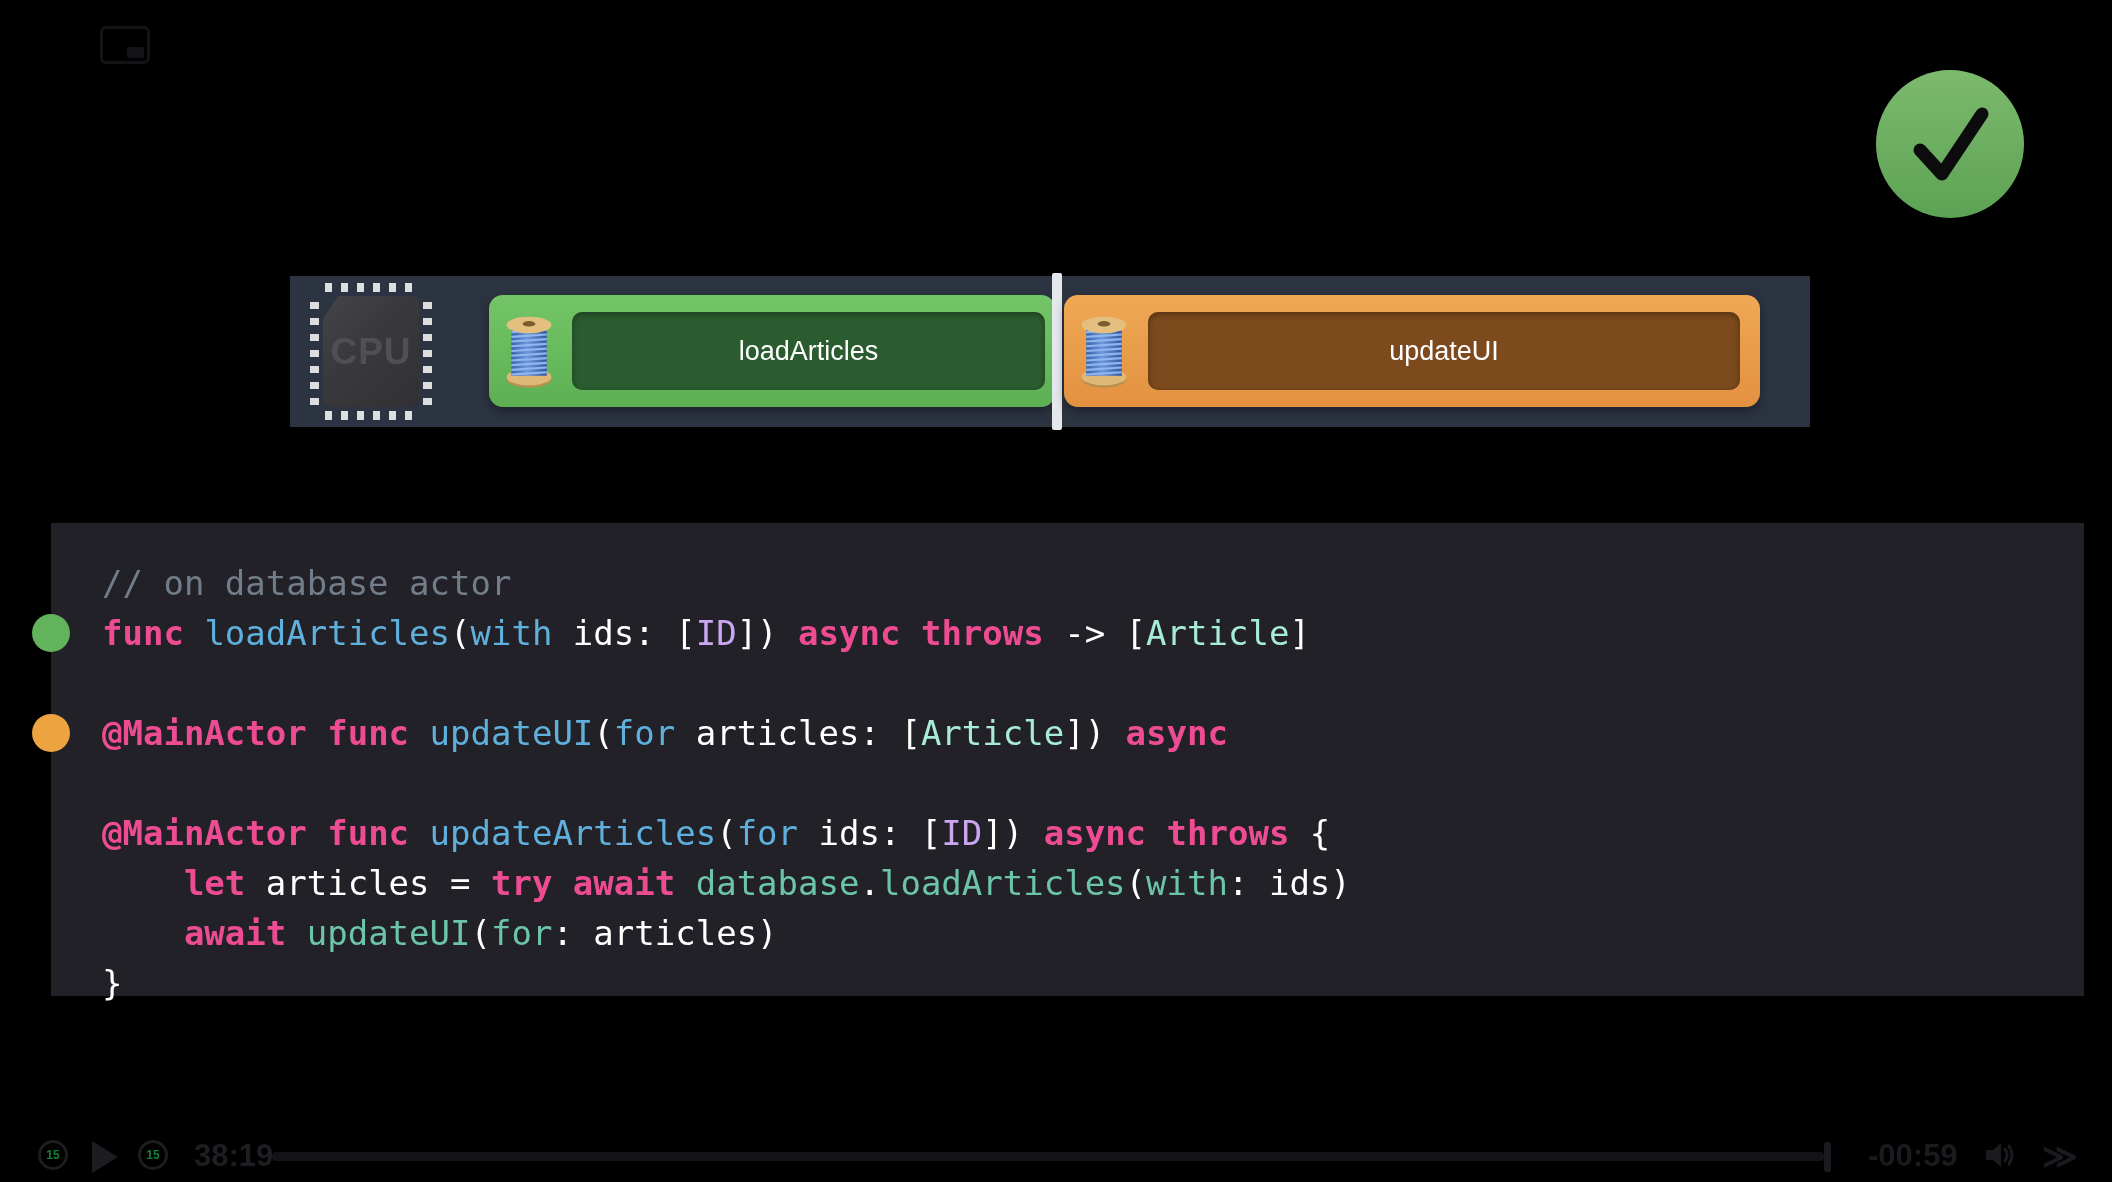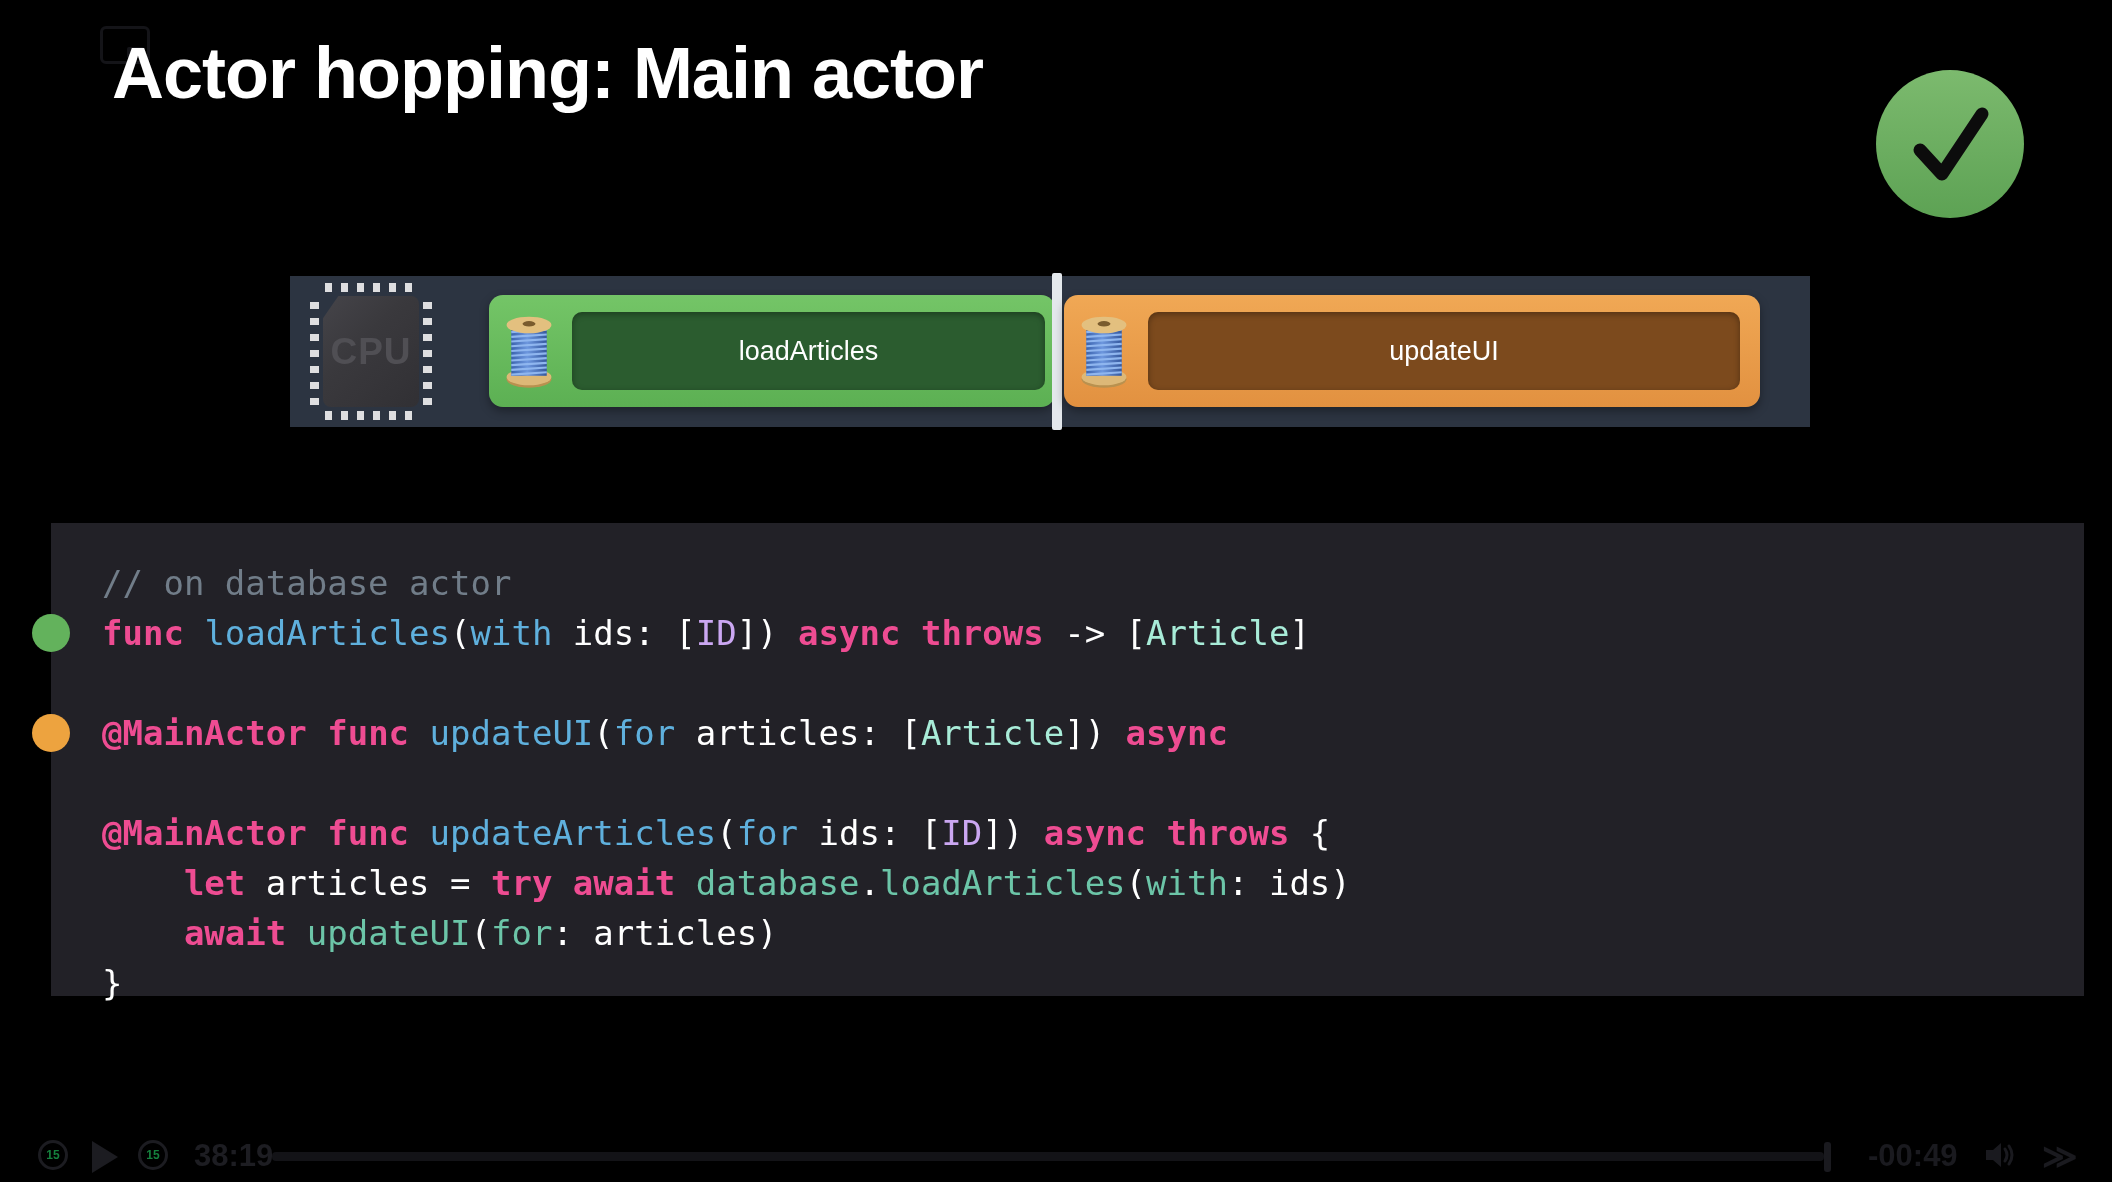--- a/index.html
+++ b/index.html
@@ -94,21 +94,20 @@
         <ellipse cx="22" cy="10" rx="19" ry="7" fill="#e3c07f"></ellipse>
         <ellipse cx="22" cy="9" rx="5.5" ry="2.3" fill="#7a5c2e"></ellipse>
       </g>
     </defs>
   </svg>
 
   <div class="pip">
     <span class="pip-inner"></span>
   </div>
 
-  <h1 class="title">Actor hopping: Main actor</h1>
 
   <div class="check">
     <svg viewBox="0 0 148 148" width="148" height="148">
       <circle cx="74" cy="74" r="74" fill="url(#ckGrad)"></circle>
       <path d="M44 80 L66 104 L106 44" fill="none" stroke="#0c0c0c" stroke-width="13" stroke-linecap="round" stroke-linejoin="round"></path>
     </svg>
   </div>
 
   <div class="strip">
 
@@ -160,21 +159,21 @@
     <div class="p-ic ring p-rew">
         <span>15</span>
       </div>
     <div class="p-ic p-play"></div>
     <div class="p-ic ring p-fwd">
         <span>15</span>
       </div>
     <div class="p-time">38:19</div>
     <div class="p-track"></div>
     <div class="p-head"></div>
-    <div class="p-remain">-00:49</div>
+    <div class="p-remain">-00:59</div>
     <div class="p-ic p-vol">
       <svg width="34" height="30" viewBox="0 0 34 30">
         <polygon points="2,10 9,10 17,3 17,27 9,20 2,20" fill="#1a1a1f"></polygon>
         <path d="M21 9 Q25 15 21 21 M25 6 Q31 15 25 24" stroke="#1a1a1f" stroke-width="3" fill="none" stroke-linecap="round"></path>
       </svg>
     </div>
     <div class="p-skip">≫</div>
   </div>
 
 </div>

